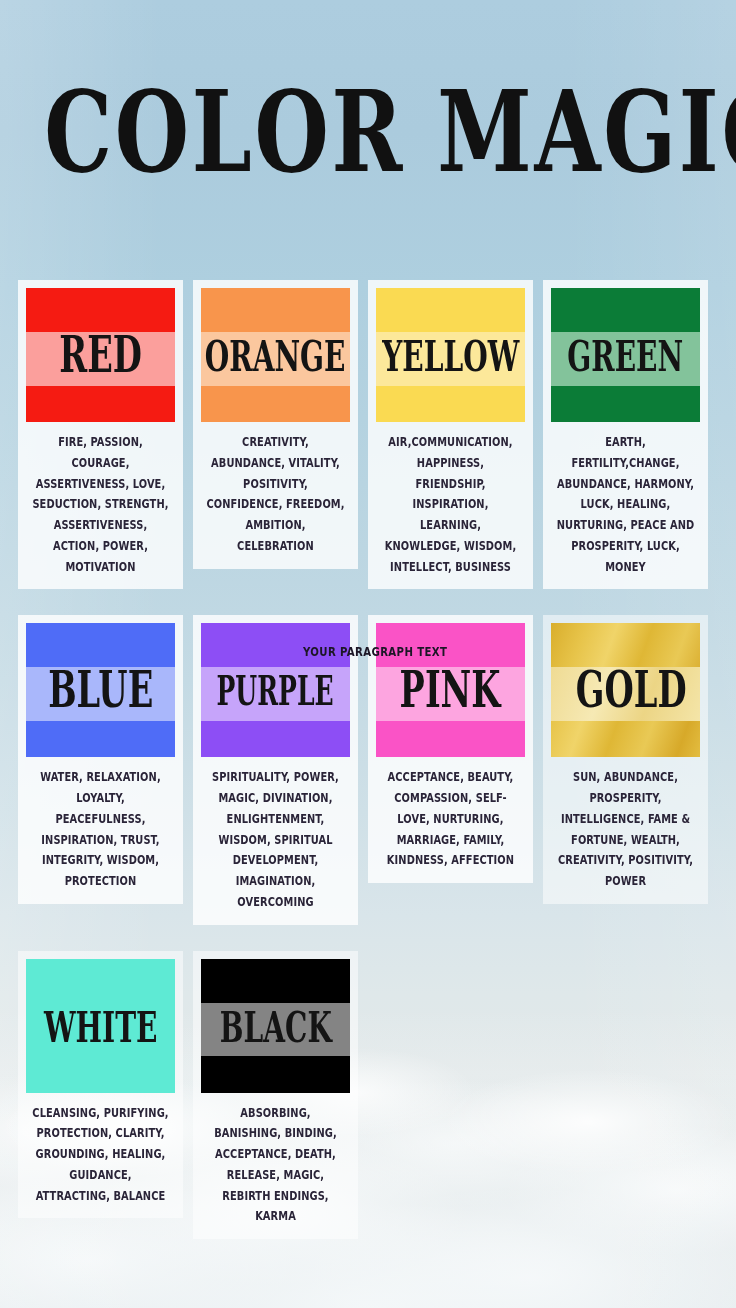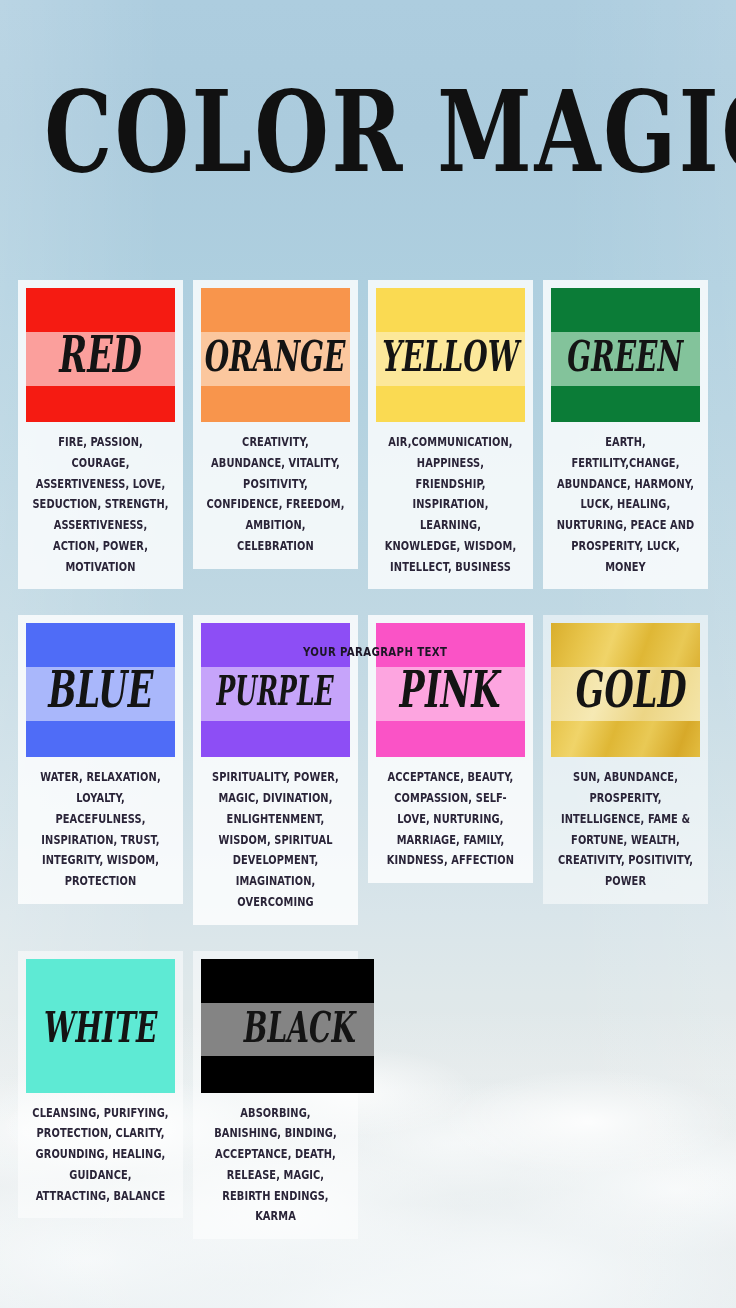--- a/index.html
+++ b/index.html
@@ -123,21 +123,20 @@
   }
 
   .swatch {
     position: relative;
     width: 100%;
     height: 134px;
     display: flex;
     align-items: center;
     justify-content: center;
     overflow: hidden;
-    font-style: italic;
   }
   .swatch .band {
     position: absolute;
     left: 0;
     right: 0;
     top: 33%;
     height: 40%;
   }
   .swatch .swatch-label {
     position: relative;
@@ -263,21 +262,21 @@
         </div>
         <div class="keywords">Sun, abundance, prosperity, intelligence, fame &amp; fortune, wealth, creativity, positivity, power</div>
       </div>
       <div class="color-card translucent">
         <div class="swatch" style="background: #5eead4;">
           <div class="swatch-label sz-long">WHITE</div>
         </div>
         <div class="keywords">Cleansing, purifying, protection, clarity, grounding, healing, guidance, attracting, balance</div>
       </div>
       <div class="color-card translucent">
-        <div class="swatch" style="background: rgb(0, 0, 0); padding-left: 24px;">
+        <div class="swatch" style="background: rgb(0, 0, 0);">
           <div class="band" style="background: rgb(132, 132, 132);"></div>
           <div class="swatch-label sz-long">BLACK</div>
         </div>
         <div class="keywords">Absorbing, banishing, binding, acceptance, death, release, magic, rebirth endings, karma</div>
       </div>
     </div>
 
   <div id="paragraph-watermark">YOUR PARAGRAPH TEXT</div>
 
 </div>

